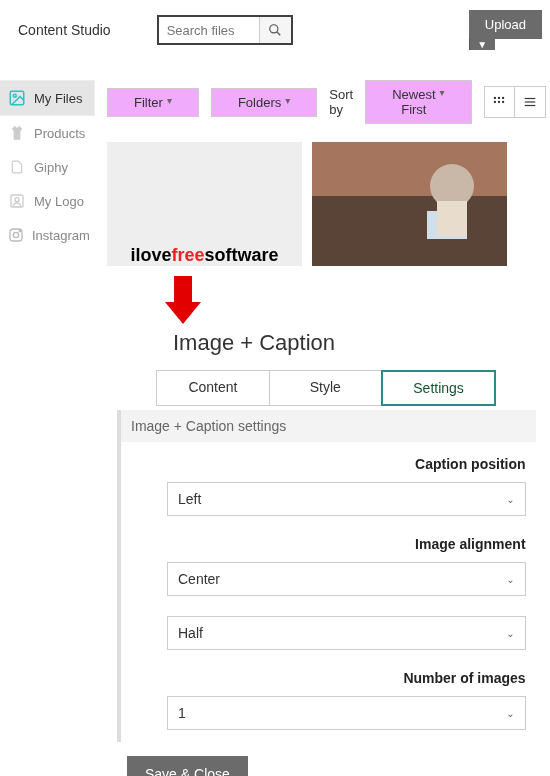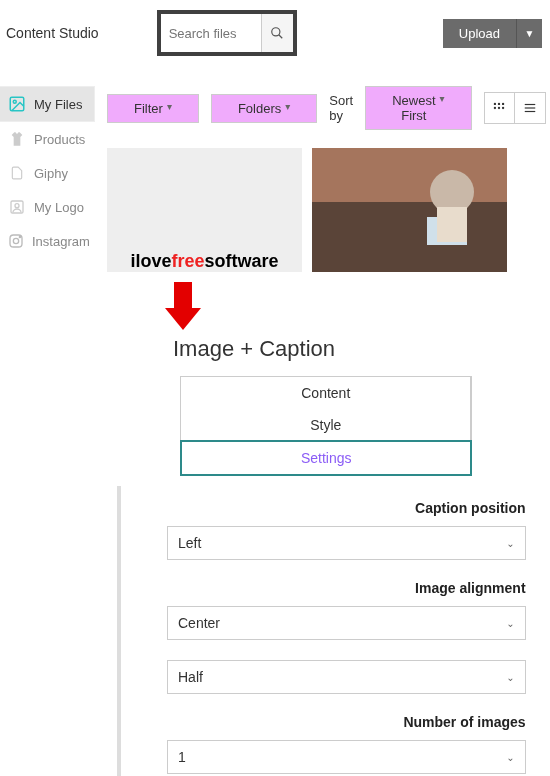--- a/index.html
+++ b/index.html
@@ -1,22 +1,22 @@
 <!DOCTYPE html>
 <html><head>
 <meta charset="utf-8">
 <style>
   * { box-sizing: border-box; margin: 0; padding: 0; }
   body { font-family: -apple-system, BlinkMacSystemFont, "Segoe UI", Helvetica, Arial, sans-serif; background: #fff; width: 550px; }
-  .top-bar { display: flex; align-items: center; padding: 10px 8px 10px 0; gap: 22px; }
+  .top-bar { display: flex; align-items: center; padding: 10px 8px 10px 12px; gap: 10px; }
   .app-title { font-size: 14px; color: #333; padding: 0 6px; }
-  .search-wrap { display: flex; border: 4px solid #404040; height: 46px; margin-left: auto; }
+  .search-wrap { display: flex; border: 2px solid #404040; height: 30px; margin-left: auto; }
   .search-input { border: none; padding: 0 8px; font-size: 13px; width: 100px; outline: none; color: #888; }
   .search-btn { border: none; border-left: 1px solid #ccc; background: #f5f5f5; width: 32px; display: flex; align-items: center; justify-content: center; cursor: pointer; }
-  .upload-wrap { display: flex; margin-left: auto; }
+  .upload-wrap { display: flex; margin-left: auto; flex-direction: column; }
   .upload-btn { background: #6b6b6b; color: #fff; border: none; padding: 7px 16px; font-size: 13px; cursor: pointer; }
   .upload-dd { background: #6b6b6b; color: #fff; border: none; border-left: 1px solid #555; width: 26px; cursor: pointer; display:flex;align-items:center;justify-content:center;}
 
   .layout { display: flex; }
   .sidebar { width: 95px; padding-top: 20px; }
   .side-item { display: flex; align-items: center; gap: 8px; padding: 8px 8px; font-size: 13px; color: #888; cursor: pointer; }
   .side-item.active { background: #e5e5e5; color: #333; border: 1px solid #eee; border-left: none; font-weight: 500; }
   .side-icon { width: 18px; height: 18px; display: flex; align-items: center; justify-content: center; }
 
   .main { flex: 1; padding: 20px 10px 0 12px; }
@@ -31,24 +31,24 @@
   .thumb { width: 195px; height: 124px; background: #eee; display: flex; align-items: flex-end; justify-content: center; font-weight: bold; position: relative; overflow: hidden; }
   .ilfs-text { font-size: 18px; color: #000; }
   .ilfs-text .red { color: #e22; }
   .arrow-body { width: 18px; height: 26px; background: #e30000; margin: 0 auto; }
   .arrow-head { width: 0; height: 0; border-left: 18px solid transparent; border-right: 18px solid transparent; border-top: 22px solid #e30000; margin: 0 auto; }
   .arrow-stack { display: flex; flex-direction: column; align-items:center; width:36px; margin: 10px 0 4px 58px;}
 
   .section-title { font-size: 22px; color: #333; font-weight: 400; margin: 6px 0 14px 66px; }
 
   .tabs-wrap { margin-left: 10px; padding-right:10px;}
-  .tabs { display: flex; border: 1px solid #ccc; width: 292px; margin: 0 auto 10px; flex-direction: column; }
+  .tabs { display: flex; border: 1px solid #ccc; width: 340px; margin: 0 auto 4px; }
   .tab { flex: 1; text-align: center; padding: 8px 0; font-size: 14px; cursor: pointer; border-right: 1px solid #ccc; color:#333;}
   .tab:last-child { border-right: none; }
-  .tab.active { border: 2px solid #2d8a8a; color: #8b5cf6; position: relative; margin: -1px; }
+  .tab.active { border: 2px solid #2d8a8a; color: #14532d; position: relative; margin: -1px; }
 
   .settings-header { background: #f3f3f3; padding: 8px 10px; font-size: 14px; color: #666; border-left: 4px solid #ddd; }
   .settings-body { border-left: 4px solid #ddd; padding: 0 10px 6px; }
 
   .field { padding: 14px 0 6px; text-align: right; }
   .field-label { font-size: 14px; font-weight: 600; color: #222; margin-bottom: 10px; }
   .select { border: 1px solid #ccc; padding: 8px 10px; font-size: 14px; display: flex; justify-content: space-between; align-items: center; cursor: pointer; color:#333;margin-left:36px;}
 
   .footer { display: flex; align-items: center; gap: 14px; padding: 14px 0 14px 10px; }
   .save-btn { background: #6b6b6b; color: #fff; border: none; padding: 10px 18px; font-size: 14px; cursor: pointer; }
@@ -185,20 +185,21 @@
 
     <div class="section-title">Image + Caption</div>
 
     <div class="tabs-wrap">
       <div class="tabs">
         <div class="tab">Content</div>
         <div class="tab">Style</div>
         <div class="tab active">Settings</div>
       </div>
 
+      <div class="settings-header">Image + Caption settings</div>
 
       <div class="settings-body">
         <div class="field">
           <div class="field-label">Caption position</div>
           <div class="select">
             <span>Left</span>
             <span class="chev">⌄</span>
           </div>
         </div>
         <div class="field">

